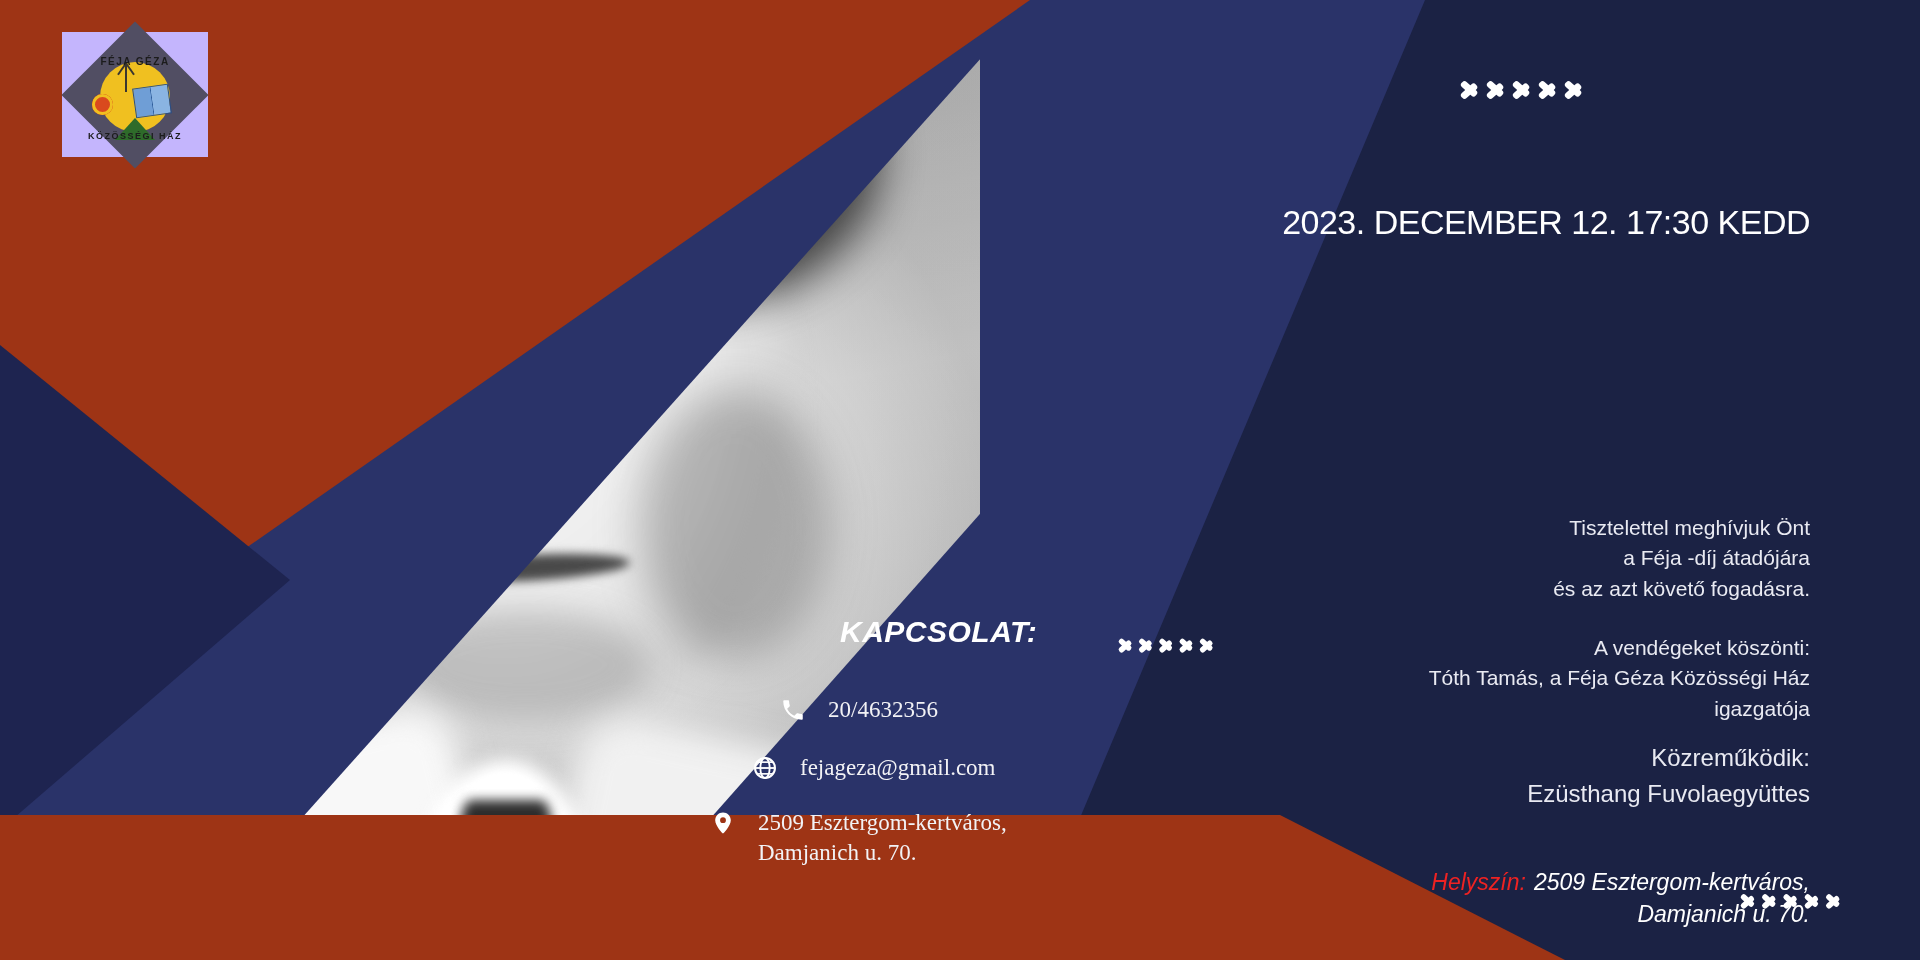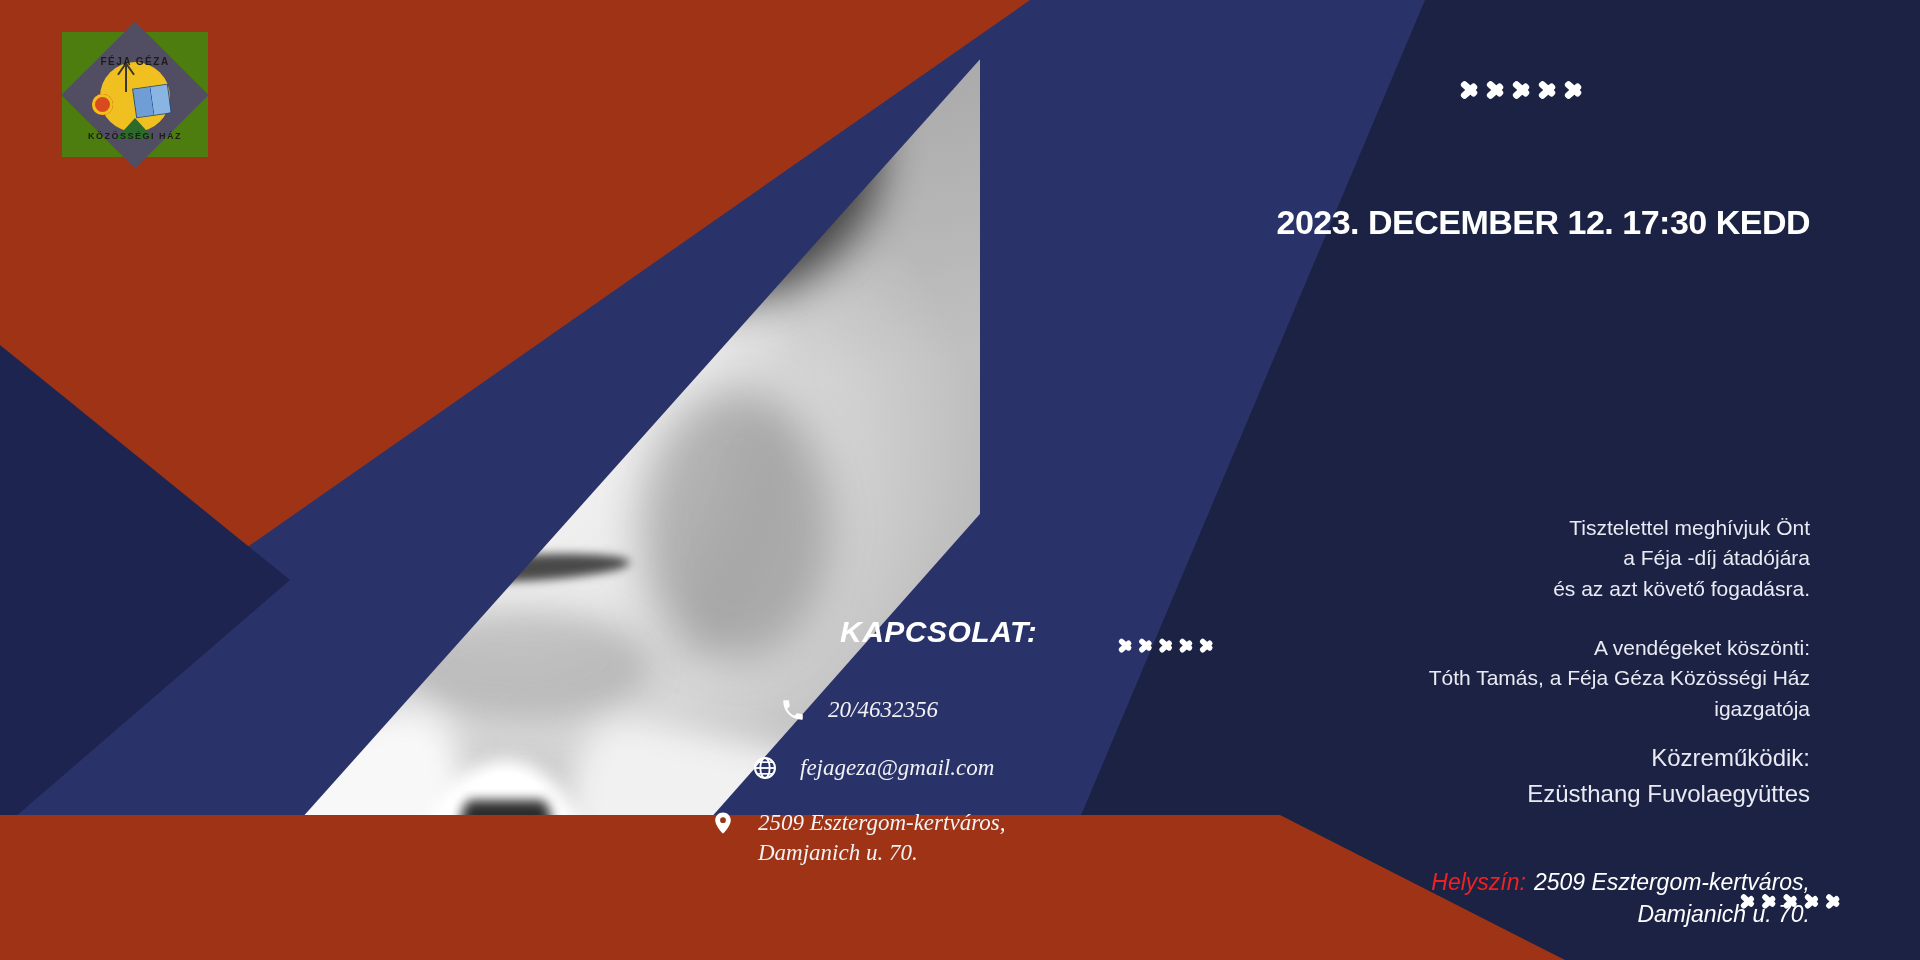--- a/index.html
+++ b/index.html
@@ -61,21 +61,21 @@
   .ph-earL    { left:108px; top:300px; width:92px;  height:160px; background:rgba(228,230,222,.9); filter:blur(9px); }
   .ph-collarL { left:40px;  top:760px; width:330px; height:330px; background:#eceee7; filter:blur(16px); border-radius:16%; transform:rotate(-14deg); }
   .ph-collarR { left:430px; top:770px; width:330px; height:330px; background:#e6e8e0; filter:blur(16px); border-radius:16%; transform:rotate(12deg); }
   .ph-shirt   { left:300px; top:790px; width:170px; height:260px; background:#f6f7f3; filter:blur(9px); }
   .ph-tie     { left:340px; top:830px; width:92px;  height:240px; background:#31352f; filter:blur(6px); border-radius:12%; }
   .ph-bg      { left:-80px; top:-80px; width:420px; height:430px; background:#9aa095; filter:blur(30px); border-radius:10%; }
 
   
   .logo {
     position:absolute; left:62px; top:32px; width:146px; height:125px;
-    background:#4d7c0f;
+    background:#c4b5fd;
   }
   .logo-diamond {
     position:absolute; left:50%; top:50%; width:104px; height:104px;
     margin:-52px 0 0 -52px; background:#514e63; transform:rotate(45deg);
   }
   .logo-circle {
     position:absolute; left:50%; top:52%; width:70px; height:70px;
     margin:-35px 0 0 -35px; border-radius:50%; background:#f0c020;
   }
   .logo-wheel {
@@ -123,21 +123,21 @@
   #chev-mid    { left:1118px; top:630px; transform:scale(.78); transform-origin:left top; }
   #chev-bottom { left:1740px; top:885px; transform:scale(.82); transform-origin:left top; }
 
   
   .right-col {
     position:absolute; left:1150px; top:0; width:700px; height:960px;
     text-align:right; color:#ffffff;
   }
   .event-date {
     position:absolute; right:40px; top:203px;
-    font-size:34px; font-weight:bold; letter-spacing:-0.5px;
+    font-size:34px; font-weight:normal; letter-spacing:-0.5px;
     font-family:"Liberation Sans", sans-serif; white-space:nowrap;
   }
   .title-main {
     position:absolute; right:38px; top:258px;
     font-size:118px; font-weight:bold; line-height:.92;
     letter-spacing:-3px; font-family:"Liberation Sans", sans-serif;
   }
   .title-year {
     position:absolute; right:38px; top:378px;
     font-size:98px; font-weight:bold; line-height:.92;
@@ -160,21 +160,21 @@
 
   
   .contact { position:absolute; left:700px; top:615px; width:420px; color:#ffffff; }
   .contact-title {
     position:absolute; left:140px; top:0;
     font-size:30px; font-weight:bold; font-style:italic;
     letter-spacing:.5px; font-family:"Liberation Sans", sans-serif;text-align:center;
   }
   .contact-row {
     position:absolute; display:flex; align-items:flex-start; gap:22px;
-    font-family:"Liberation Serif", serif; font-size:23px; color:#f2f2f5;font-style:italic;
+    font-family:"Liberation Serif", serif; font-size:23px; color:#f2f2f5;
   }
   #row-phone { left:80px;  top:80px; }
   #row-mail  { left:52px;  top:138px; }
   #row-addr  { left:10px;  top:193px; }
   .contact-icon { width:26px; height:26px; flex:0 0 26px; display:block; margin-top:2px; }
   .contact-text { line-height:1.3; white-space:pre-line; }
 </style>
 </head>
 <body>
 

